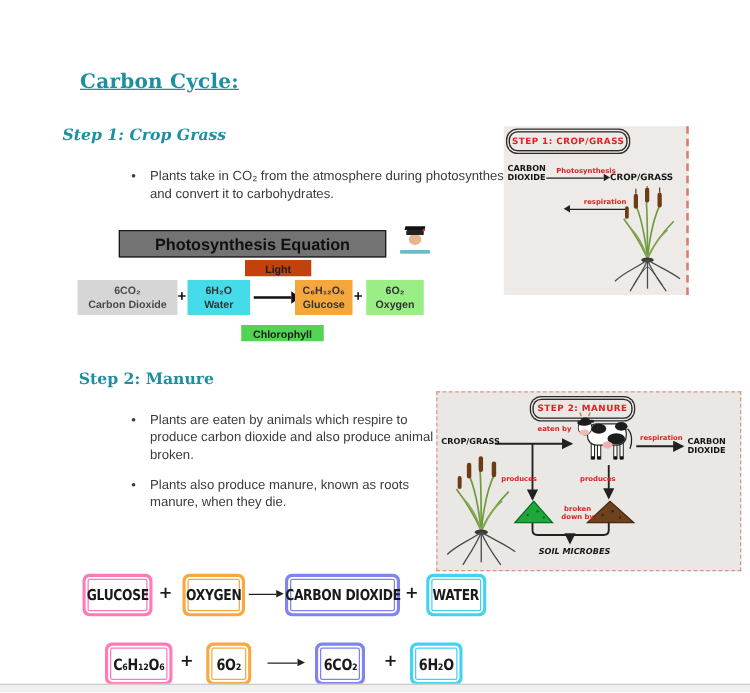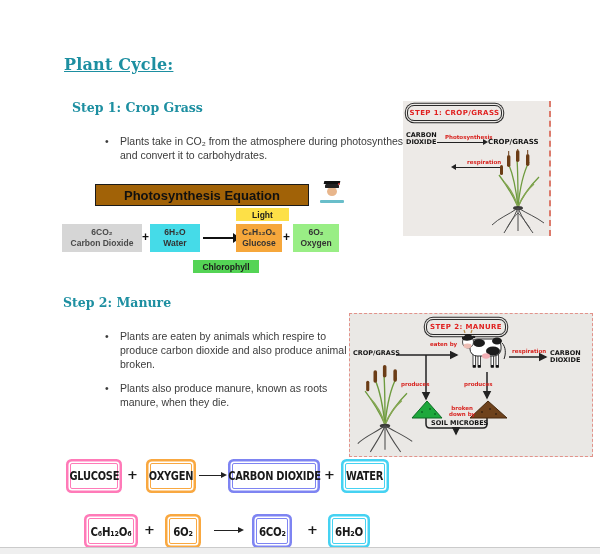--- a/index.html
+++ b/index.html
@@ -4,37 +4,37 @@
 <style>
   html,body{margin:0;padding:0;background:#fff;}
   #canvas{position:relative;width:600px;height:554px;background:#ffffff;overflow:hidden;
           font-family:"Liberation Sans","DejaVu Sans",sans-serif;}
 
   
   .doc-title{position:absolute;left:64px;top:55px;font-family:"DejaVu Serif",serif;
              font-weight:bold;font-size:16px;color:#1d8fa1;text-decoration:underline;letter-spacing:.2px;}
   .step-heading{position:absolute;font-family:"DejaVu Serif",serif;font-weight:bold;
                 font-size:12.5px;color:#1d8fa1;}
-  #h-step1{left:72px;top:100px;}
+  #h-step1{left:50px;top:100px;font-style:italic;}
   #h-step2{left:63px;top:295px;}
   ul.bullets{position:absolute;margin:16px;padding:0;list-style:none;
              font-size:10.5px;line-height:1.33;color:#3b3b3b;}
   ul.bullets li{position:relative;padding-left:18px;margin-bottom:10px;}
   ul.bullets li::before{content:"•";position:absolute;left:3px;top:0;color:#3b3b3b;}
   #bullets-1{left:86px;top:119px;width:312px;}
   #bullets-2{left:86px;top:314px;width:250px;}
 
   
   #photo-diagram{position:absolute;left:60px;top:183px;width:292px;height:93px;}
-  .ph-header{position:absolute;left:35px;top:1px;width:212px;height:20px;background:#a16207;
+  .ph-header{position:absolute;left:35px;top:1px;width:212px;height:20px;background:#737373;
              border:1.5px solid #1a1a1a;display:flex;align-items:center;justify-content:center;
              font-weight:bold;font-size:13px;color:#101010;}
   .ph-tag{position:absolute;display:flex;align-items:center;justify-content:center;
           font-weight:bold;font-size:8.5px;color:#1c1c1c;}
-  #ph-light{left:136px;top:25px;width:53px;height:13px;background:#fde047;margin-left:40px;}
+  #ph-light{left:136px;top:25px;width:53px;height:13px;background:#c2410c;}
   #ph-chloro{left:133px;top:77px;width:66px;height:13px;background:#54d455;}
   .ph-box{position:absolute;top:41px;height:28px;display:flex;flex-direction:column;
           align-items:center;justify-content:center;font-weight:bold;font-size:8.5px;
           line-height:1.3;color:#333;}
   #ph-co2{left:2px;width:80px;background:#d6d6d6;color:#4a4a4a;}
   #ph-h2o{left:90px;width:50px;background:#45dbe8;}
   #ph-glucose{left:176px;width:46px;background:#f6a73b;}
   #ph-o2{left:233px;width:46px;background:#99ee85;}
   .ph-plus{position:absolute;top:47px;font-weight:bold;font-size:12px;color:#111;}
   #ph-plus1{left:82px;} #ph-plus2{left:223px;}
@@ -100,21 +100,21 @@
 
   
   #hscroll{position:absolute;left:0;bottom:0;width:600px;height:7px;background:#efefef;
            border-top:1px solid #cbcbcb;box-sizing:border-box;}
 </style>
 </head>
 <body>
 
 <div id="canvas">
 
-  <div class="doc-title">Plant Cycle:</div>
+  <div class="doc-title">Carbon Cycle:</div>
   <div class="step-heading" id="h-step1">Step 1: Crop Grass</div>
   <ul class="bullets" id="bullets-1">
     <li>Plants take in CO₂ from the atmosphere during photosynthesis and convert it to carbohydrates.</li>
   </ul>
 
   <div id="photo-diagram">
     <div class="ph-header">Photosynthesis Equation</div>
     <div class="logo">
       <div class="face"></div>
       <div class="cap"></div>
@@ -227,21 +227,21 @@
     <div class="badge" id="s2-badge">STEP 2: MANURE</div>
     <div class="hand-black fs65" style="left:3px;top:36px;">CROP/GRASS</div>
     <div class="hand-red fs55" style="left:80px;top:27px;">eaten by</div>
     <div class="hand-red fs55" style="left:162px;top:34px;">respiration</div>
     <div class="hand-black fs65" style="left:200px;top:36px;">CARBON
 DIOXIDE</div>
     <div class="hand-red fs55" style="left:51px;top:67px;">produces</div>
     <div class="hand-red fs55" style="left:114px;top:67px;">produces</div>
     <div class="hand-red fs55" style="left:99px;top:91px;text-align:center;white-space:pre-line;">broken
 down by</div>
-    <div class="hand-black fs65" style="left:81px;top:106px;">SOIL MICROBES</div>
+    <div class="hand-black fs65" style="left:81px;top:124px;font-style:italic;">SOIL MICROBES</div>
 
     <svg style="left:112px;top:15px;" width="46" height="44" viewBox="0 0 46 44">
       <path d="M40 14 C44 18 44 25 42 30" stroke="#222" stroke-width="1" fill="none"></path>
       <g stroke="#222" stroke-width=".8" fill="#fff">
         <rect x="11" y="24" width="2.6" height="14"></rect>
         <rect x="16" y="24" width="2.6" height="14"></rect>
         <rect x="29" y="24" width="2.6" height="14"></rect>
         <rect x="34" y="24" width="2.6" height="14"></rect>
       </g>
       <g fill="#111">

